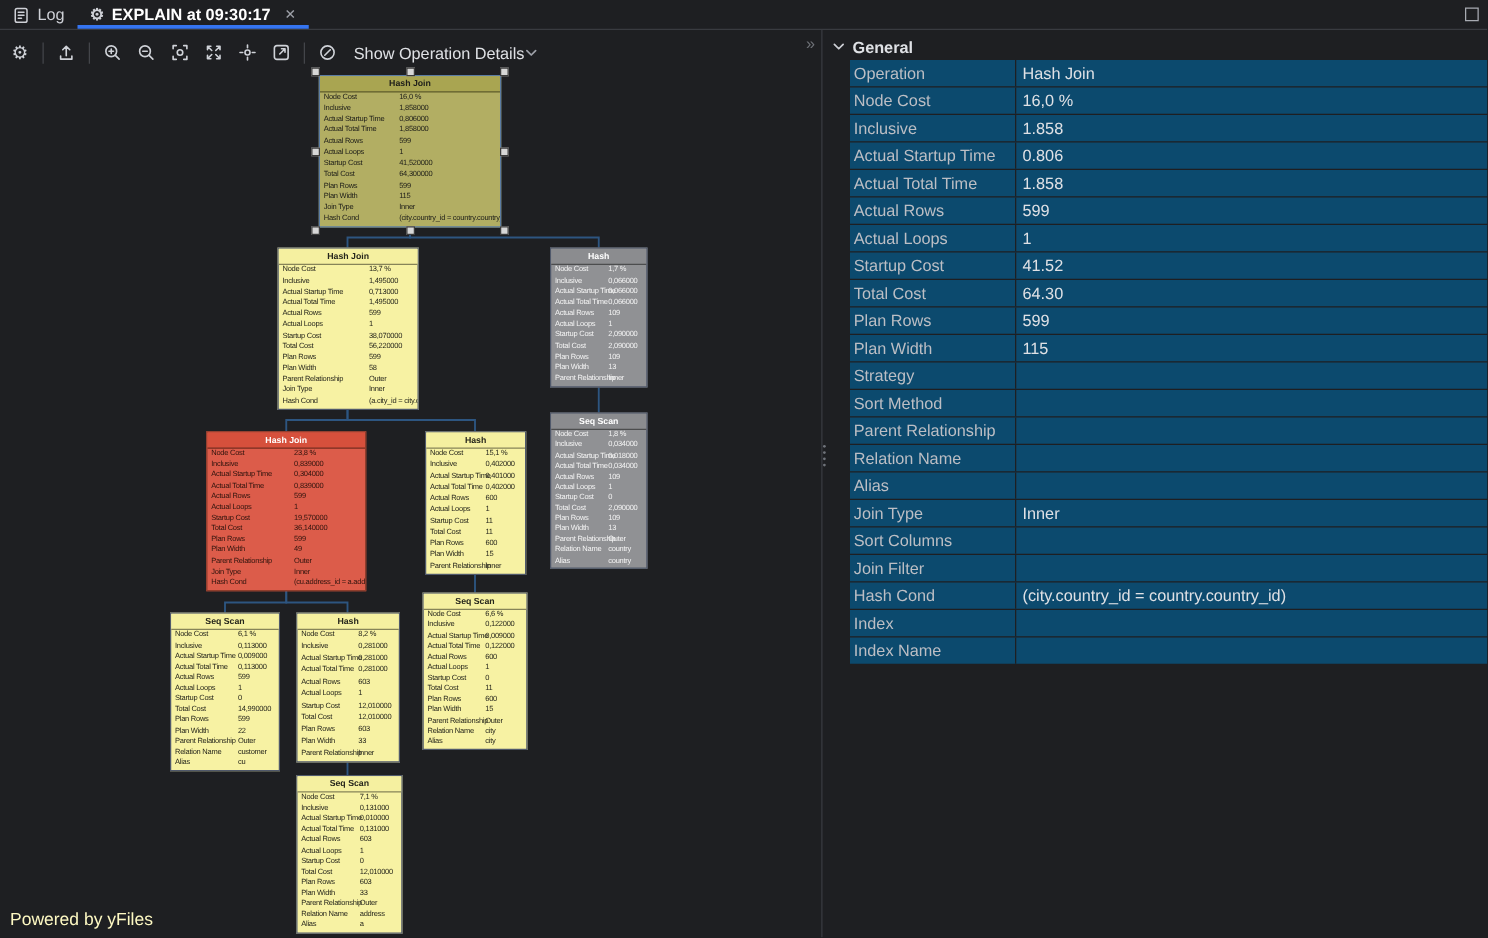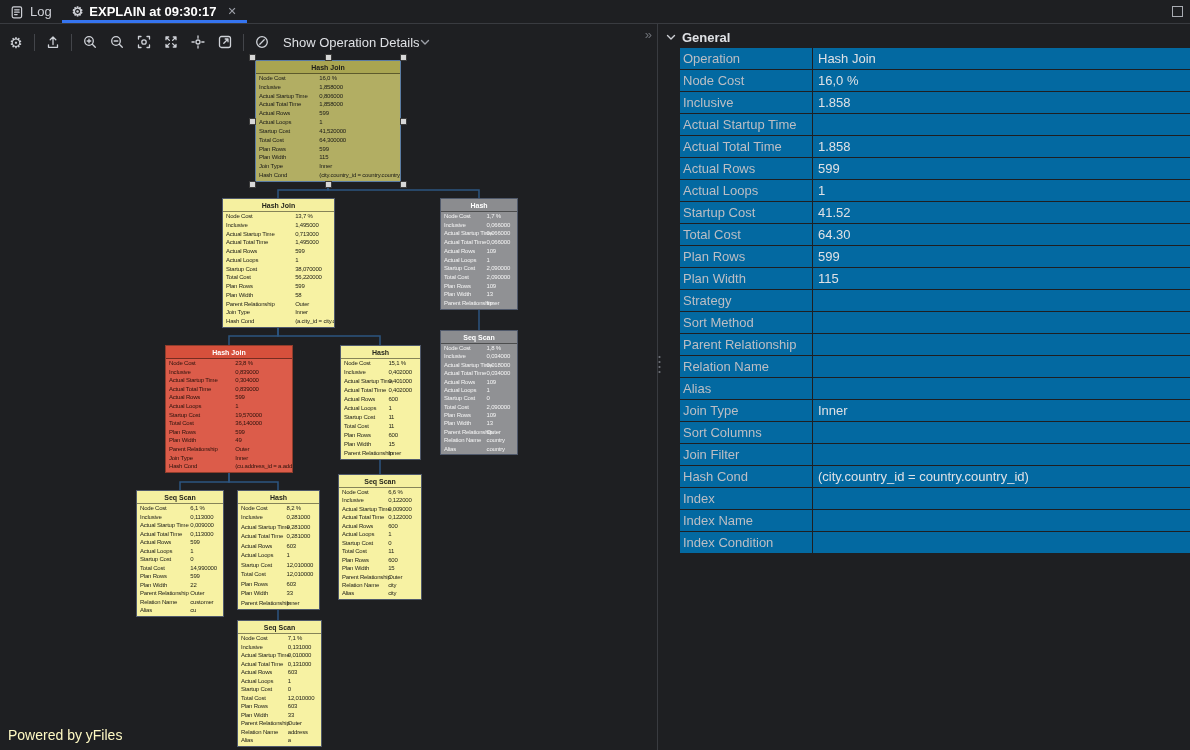--- a/index.html
+++ b/index.html
@@ -39,21 +39,21 @@
   .nval{position:absolute;white-space:nowrap;}
   .handle{position:absolute;width:5px;height:5px;background:#d7d7d7;border:1px solid #3c3c3c;z-index:6;}
   .h-tl{left:-7px;top:-7px}.h-tm{left:50%;margin-left:-3px;top:-7px}.h-tr{right:-7px;top:-7px}
   .h-ml{left:-7px;top:50%;margin-top:-3px}.h-mr{right:-7px;top:50%;margin-top:-3px}
   .h-bl{left:-7px;bottom:-7px}.h-bm{left:50%;margin-left:-3px;bottom:-7px}.h-br{right:-7px;bottom:-7px}
 
   
   .props-header{height:22px;display:flex;align-items:center;gap:6px;padding-left:8px;margin-top:2px;
     color:#dfe1e5;font-weight:bold;font-size:13px;cursor:pointer;}
   .prows{margin-left:22px;}
-  .prow{display:flex;height:21px;margin-bottom:1px;background:#0369a1;align-items:center;cursor:default;}
+  .prow{display:flex;height:21px;margin-bottom:1px;background:#0c4a6e;align-items:center;cursor:default;}
   .plabel{width:129px;flex:0 0 129px;color:#bcbec4;padding-left:3px;border-right:1px solid #1e1f22;
     height:100%;display:flex;align-items:center;overflow:hidden;white-space:nowrap;}
   .pvalue{flex:1;color:#dfe1e5;padding-left:5px;overflow:hidden;white-space:nowrap;}
   .grip{position:absolute;left:-4px;top:330px;z-index:20;cursor:col-resize;}
 </style>
 </head>
 <body>
 
 <div class="app">
 
@@ -334,20 +334,21 @@
           <div class="prow">
             <div class="plabel">Node Cost</div>
             <div class="pvalue">16,0 %</div>
           </div>
           <div class="prow">
             <div class="plabel">Inclusive</div>
             <div class="pvalue">1.858</div>
           </div>
           <div class="prow">
             <div class="plabel">Actual Startup Time</div>
+            <div class="pvalue">0.806</div>
           </div>
           <div class="prow">
             <div class="plabel">Actual Total Time</div>
             <div class="pvalue">1.858</div>
           </div>
           <div class="prow">
             <div class="plabel">Actual Rows</div>
             <div class="pvalue">599</div>
           </div>
           <div class="prow">
@@ -405,24 +406,20 @@
           <div class="prow">
             <div class="plabel">Hash Cond</div>
             <div class="pvalue">(city.country_id = country.country_id)</div>
           </div>
           <div class="prow">
             <div class="plabel">Index</div>
             <div class="pvalue"></div>
           </div>
           <div class="prow">
             <div class="plabel">Index Name</div>
-            <div class="pvalue"></div>
-          </div>
-          <div class="prow">
-            <div class="plabel">Index Condition</div>
             <div class="pvalue"></div>
           </div>
         </div>
       <div class="grip">
         <svg width="8" height="22" viewBox="0 0 8 22" fill="#6f737a">
           <circle cx="2.5" cy="3" r="1.1"></circle>
             <circle cx="5.5" cy="3" r="1.1"></circle>
           <circle cx="2.5" cy="8" r="1.1"></circle>
             <circle cx="5.5" cy="8" r="1.1"></circle>
           <circle cx="2.5" cy="13" r="1.1"></circle>

